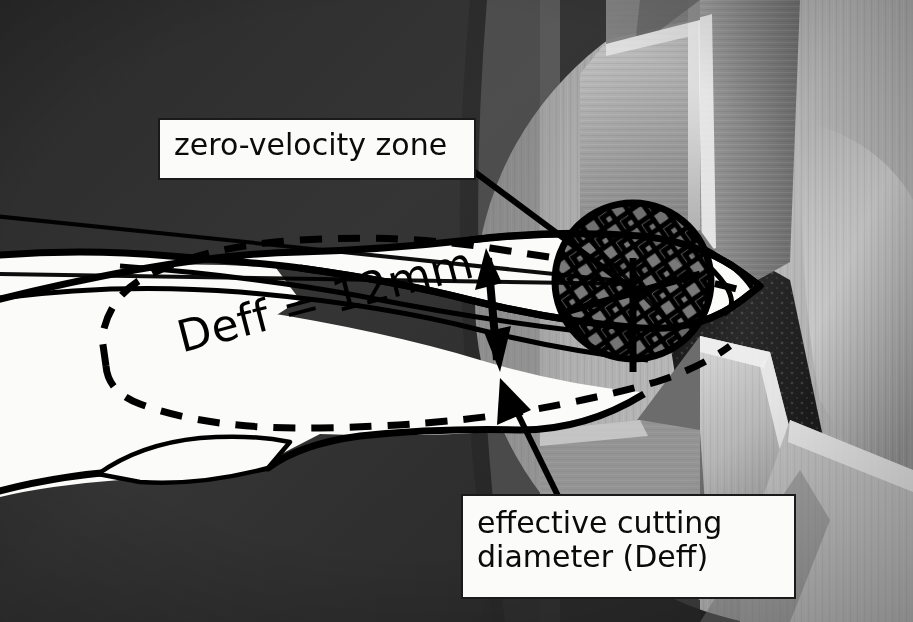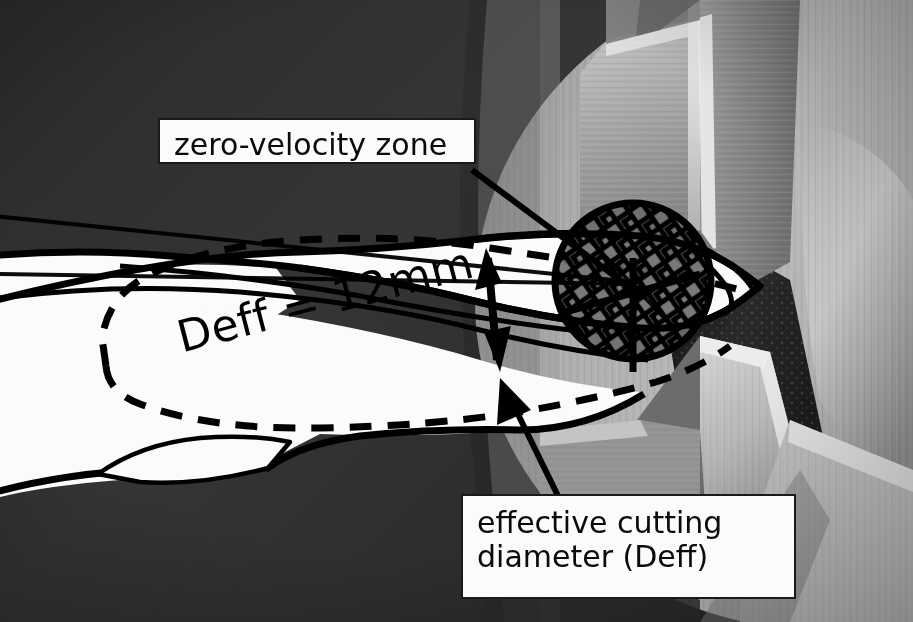--- a/index.html
+++ b/index.html
@@ -29,21 +29,21 @@
     color: #0b0b0b;
     box-sizing: border-box;
     line-height: 1.12;
     white-space: pre-line;
     z-index: 40;
   }
   #callout-zero {
     left: 158px;
     top: 118px;
     width: 318px;
-    height: 46px;
+    height: 62px;
     font-size: 30px;
     padding: 8px 0 0 14px;
   }
   #callout-deff {
     left: 461px;
     top: 494px;
     width: 335px;
     height: 105px;
     font-size: 30px;
     padding: 10px 0 0 14px;

